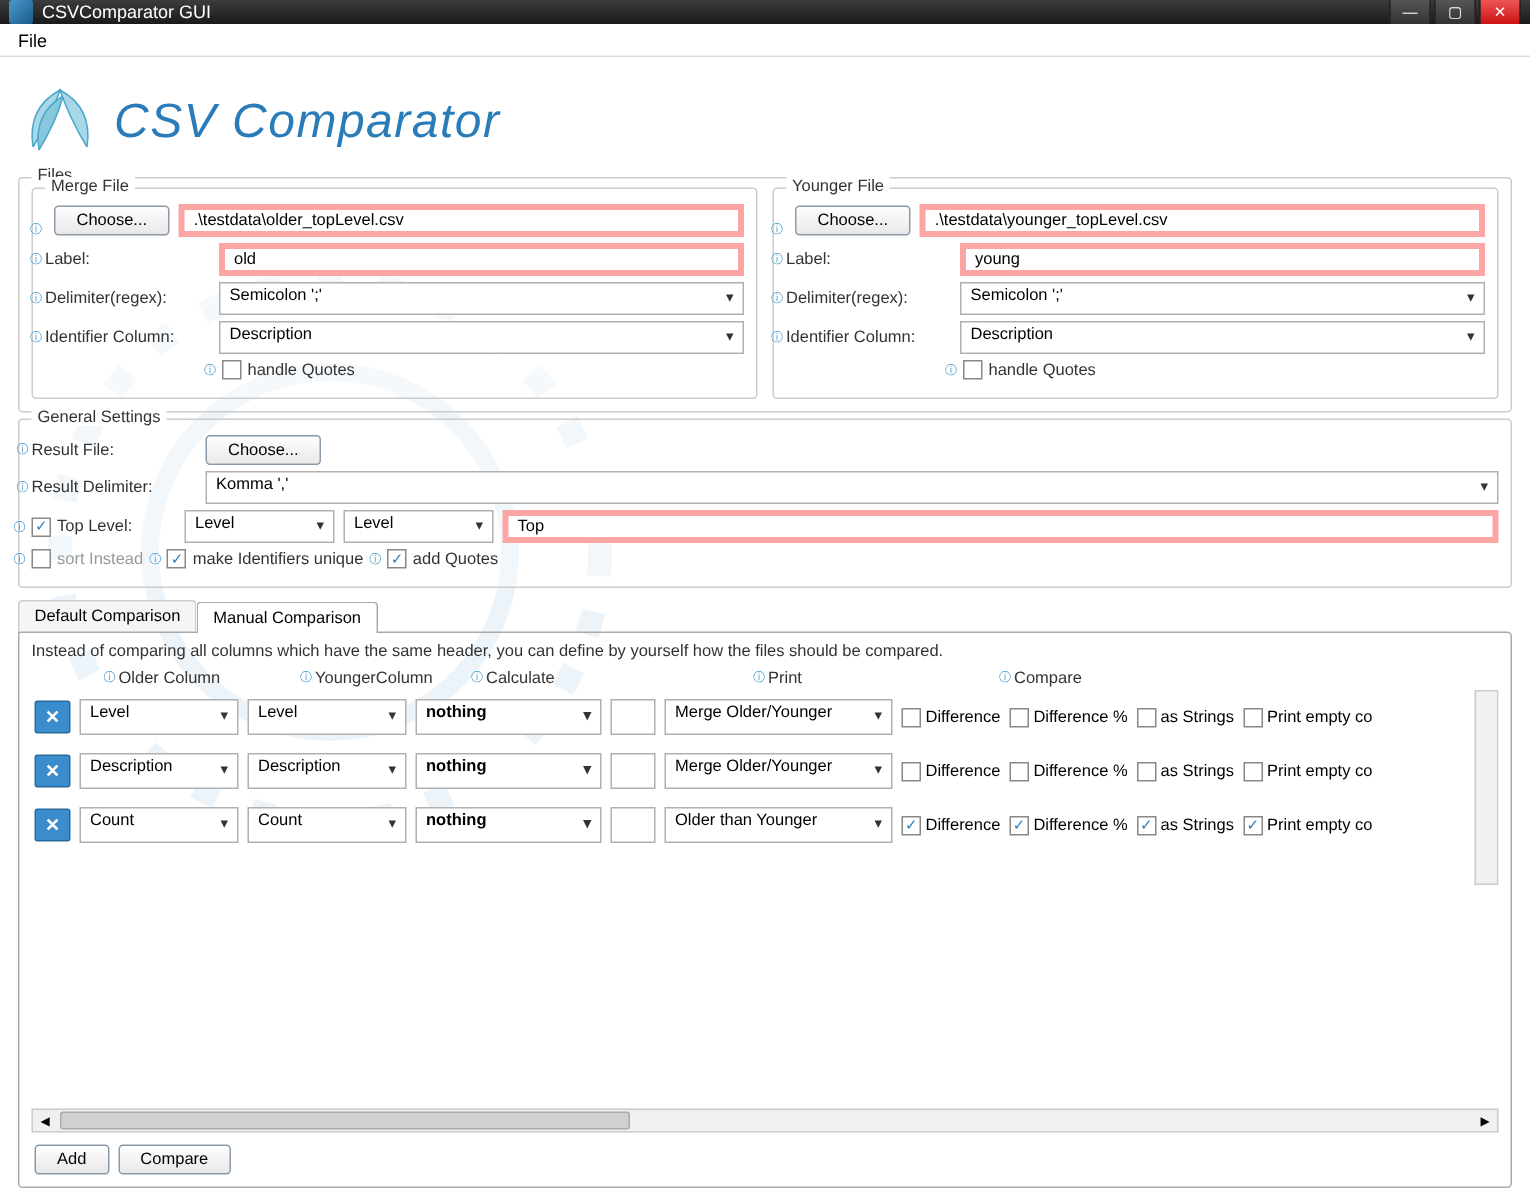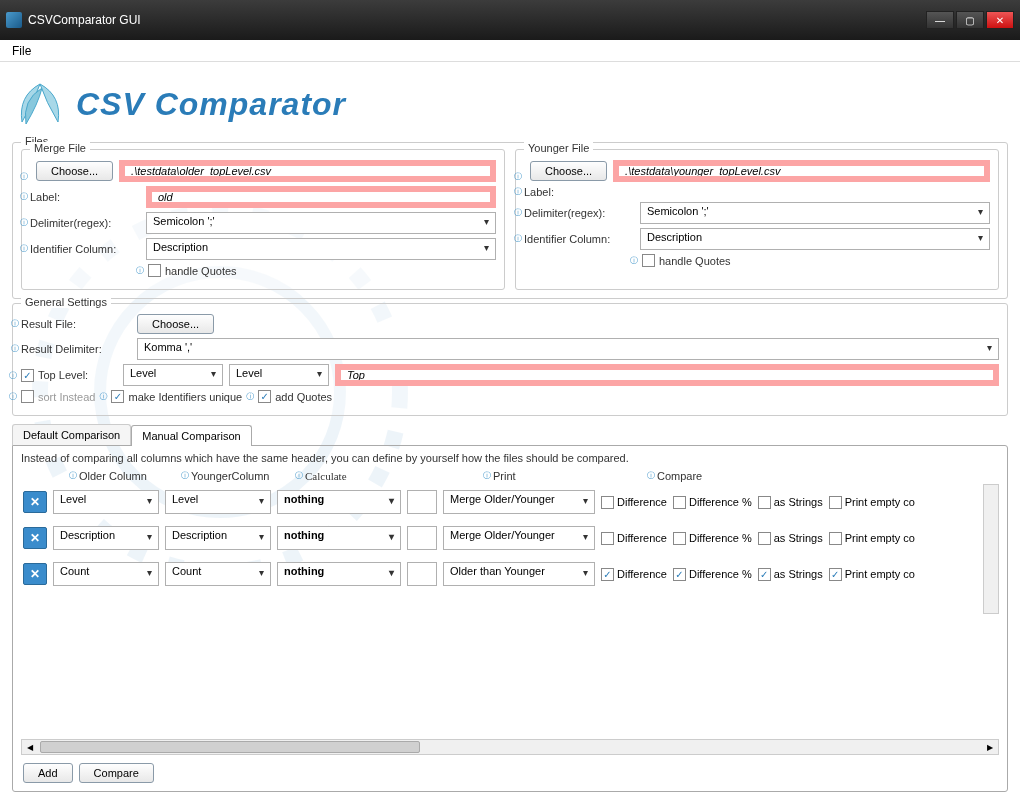--- a/index.html
+++ b/index.html
@@ -1,60 +1,60 @@
 <!DOCTYPE html>
 <html><head>
 <meta charset="utf-8">
 <style>
 * { box-sizing: border-box; margin: 0; padding: 0; }
 body { font-family: "Segoe UI", Tahoma, sans-serif; font-size: 12px; background: #2a2a2a; width: 1020px; height: 800px; overflow: hidden; }
 .window { width: 1020px; height: 800px; background: #fff; display: flex; flex-direction: column; }
-.titlebar { height: 40px; background: linear-gradient(to bottom, #3c3c3c, #1a1a1a); display: flex; align-items: center; padding: 0 6px; color: #fff; font-size: 12px; }
+.titlebar { height: 16px; background: linear-gradient(to bottom, #3c3c3c, #1a1a1a); display: flex; align-items: center; padding: 0 6px; color: #fff; font-size: 12px; }
 .titlebar-icon { width: 16px; height: 16px; margin-right: 6px; background: linear-gradient(135deg, #4a9acc, #1a5a8a); border-radius: 2px; }
 .titlebar-title { flex: 1; }
 .titlebar-btns { display: flex; gap: 2px; }
 .tb-btn { width: 28px; height: 18px; background: linear-gradient(to bottom, #555, #333); border: 1px solid #222; display: flex; align-items: center; justify-content: center; font-size: 10px; color: #fff; cursor: pointer; }
 .tb-close { background: linear-gradient(to bottom, #e55, #c11); }
 .menubar { height: 22px; background: #fff; border-bottom: 1px solid #ddd; display: flex; align-items: center; padding: 0 4px; }
 .menu-item { padding: 2px 8px; cursor: pointer; }
 .content { flex: 1; padding: 8px 12px; display: flex; flex-direction: column; gap: 4px; overflow: hidden; position: relative; }
 .bg-swirl { position: absolute; left: 20px; top: 130px; width: 400px; height: 400px; opacity: 0.08; z-index: 0; pointer-events: none; }
 .logo-row { height: 68px; display: flex; align-items: center; gap: 8px; position: relative; z-index: 1; }
 .logo-leaf { width: 56px; height: 56px; display: flex; align-items: center; justify-content: center; }
-.logo-text { font-size: 32px; font-style: italic; font-weight: bold; color: #2a7cb8; letter-spacing: 1px; }
+.logo-text { font-size: 32px; font-style: italic; font-weight: normal; color: #2a7cb8; letter-spacing: 1px; }
 .fieldset { border: 1px solid #ccc; border-radius: 3px; padding: 6px 8px 8px 8px; position: relative; z-index: 1; background: rgba(255,255,255,0.3); }
 .legend { position: absolute; top: -8px; left: 8px; background: #fff; padding: 0 4px; font-size: 11px; color: #333; }
 .files-row { display: flex; gap: 10px; }
 .file-panel { flex: 1; }
 .form-row { display: flex; align-items: center; gap: 6px; margin: 4px 0; }
 .label { width: 110px; font-size: 11px; color: #333; text-align: left; position: relative; }
 .label::before { content: "ⓘ"; font-size: 8px; color: #4a9acc; position: absolute; left: -10px; top: 0; }
 .btn { padding: 3px 14px; background: linear-gradient(to bottom, #fefefe, #e8e8e8); border: 1px solid #8a9aa8; border-radius: 3px; cursor: pointer; font-size: 11px; }
-.text-input { flex: 1; padding: 3px 6px; border: 6px solid #fca5a5; height: 22px; font-size: 11px; background: #fff; font-style: italic; }
+.text-input { flex: 1; padding: 3px 6px; border: 4px solid #fca5a5; height: 22px; font-size: 11px; background: #fff; }
 .combo { flex: 1; padding: 2px 22px 2px 6px; border: 1px solid #b0b0b0; height: 22px; font-size: 11px; background: #fff; position: relative; cursor: pointer; }
 .combo::after { content: "▾"; position: absolute; right: 6px; top: 3px; font-size: 10px; color: #333; }
 .checkbox { width: 13px; height: 13px; border: 1px solid #888; background: #fff; display: inline-flex; align-items: center; justify-content: center; cursor: pointer; font-size: 10px; color: #2a7cb8; }
 .check-label { font-size: 11px; color: #333; display: inline-flex; align-items: center; gap: 4px; position: relative; }
 .check-label::before { content: "ⓘ"; font-size: 8px; color: #4a9acc; position: absolute; left: -12px; top: 1px; }
 .general .form-row .label { width: 110px; }
 .small-combo { width: 100px; padding: 2px 22px 2px 6px; border: 1px solid #b0b0b0; height: 22px; font-size: 11px; background: #fff; position: relative; cursor: pointer; }
 .small-combo::after { content: "▾"; position: absolute; right: 6px; top: 3px; font-size: 10px; color: #333; }
 .tabs-area { position: relative; z-index: 1; margin-top: 4px; flex: 1; display: flex; flex-direction: column; }
 .tabs-header { display: flex; gap: 0; }
 .tab { padding: 4px 10px; border: 1px solid #ccc; border-bottom: none; border-radius: 3px 3px 0 0; background: #f5f5f5; cursor: pointer; font-size: 11px; }
 .tab.active { background: #fff; border-color: #aaa; position: relative; top: 1px; }
 .tab-body { flex: 1; border: 1px solid #aaa; border-radius: 0 3px 3px 3px; padding: 6px 8px; display: flex; flex-direction: column; }
 .desc { font-size: 11px; color: #333; margin-bottom: 4px; }
 .grid-head { display: flex; gap: 0; font-size: 11px; color: #333; padding: 2px 0; }
 .gh-spacer { width: 46px; }
 .gh-col { position: relative; }
 .gh-col::before { content: "ⓘ"; font-size: 8px; color: #4a9acc; position: absolute; left: -10px; top: 0; }
 .gh-older { width: 112px; margin-left: 12px; }
-.gh-younger { width: 112px; margin-left: 0; }
-.gh-calc { width: 182px; margin-left: 2px; font-family: Liberation Serif, serif; }
+.gh-younger { width: 112px; margin-left: 19px; }
+.gh-calc { width: 182px; margin-left: 2px; }
 .gh-print { width: 158px; margin-left: 6px; }
 .gh-compare { margin-left: 6px; }
 .grid-body { flex: 1; overflow: hidden; position: relative; }
 .grid-row { display: flex; align-items: center; gap: 6px; padding: 6px 2px; }
 .del-btn { width: 24px; height: 22px; background: #3a8ccc; border: 1px solid #2a6a9a; border-radius: 2px; color: #fff; display: flex; align-items: center; justify-content: center; cursor: pointer; font-size: 12px; font-weight: bold; }
 .gc-combo { width: 106px; padding: 2px 18px 2px 6px; border: 1px solid #b0b0b0; height: 24px; font-size: 11px; background: #fff; position: relative; cursor: pointer; }
 .gc-combo::after { content: "▾"; position: absolute; right: 6px; top: 4px; font-size: 10px; color: #333; }
 .gc-calc { width: 124px; font-weight: bold; }
 .gc-print { width: 152px; }
 .gc-txt { width: 30px; height: 24px; border: 1px solid #b0b0b0; padding: 2px 4px; font-size: 11px; }
@@ -133,20 +133,21 @@
 
         <div class="fieldset file-panel">
           <div class="legend">Younger File</div>
           <div class="form-row">
             <span class="label" style="width:auto"></span>
             <button class="btn">Choose...</button>
             <input class="text-input" value=".\testdata\younger_topLevel.csv" style="">
           </div>
           <div class="form-row">
             <span class="label">Label:</span>
+            <input class="text-input" value="young" style="">
           </div>
           <div class="form-row">
             <span class="label">Delimiter(regex):</span>
             <div class="combo">Semicolon ';'</div>
           </div>
           <div class="form-row">
             <span class="label">Identifier Column:</span>
             <div class="combo">Description</div>
           </div>
           <div class="form-row" style="padding-left:118px">

